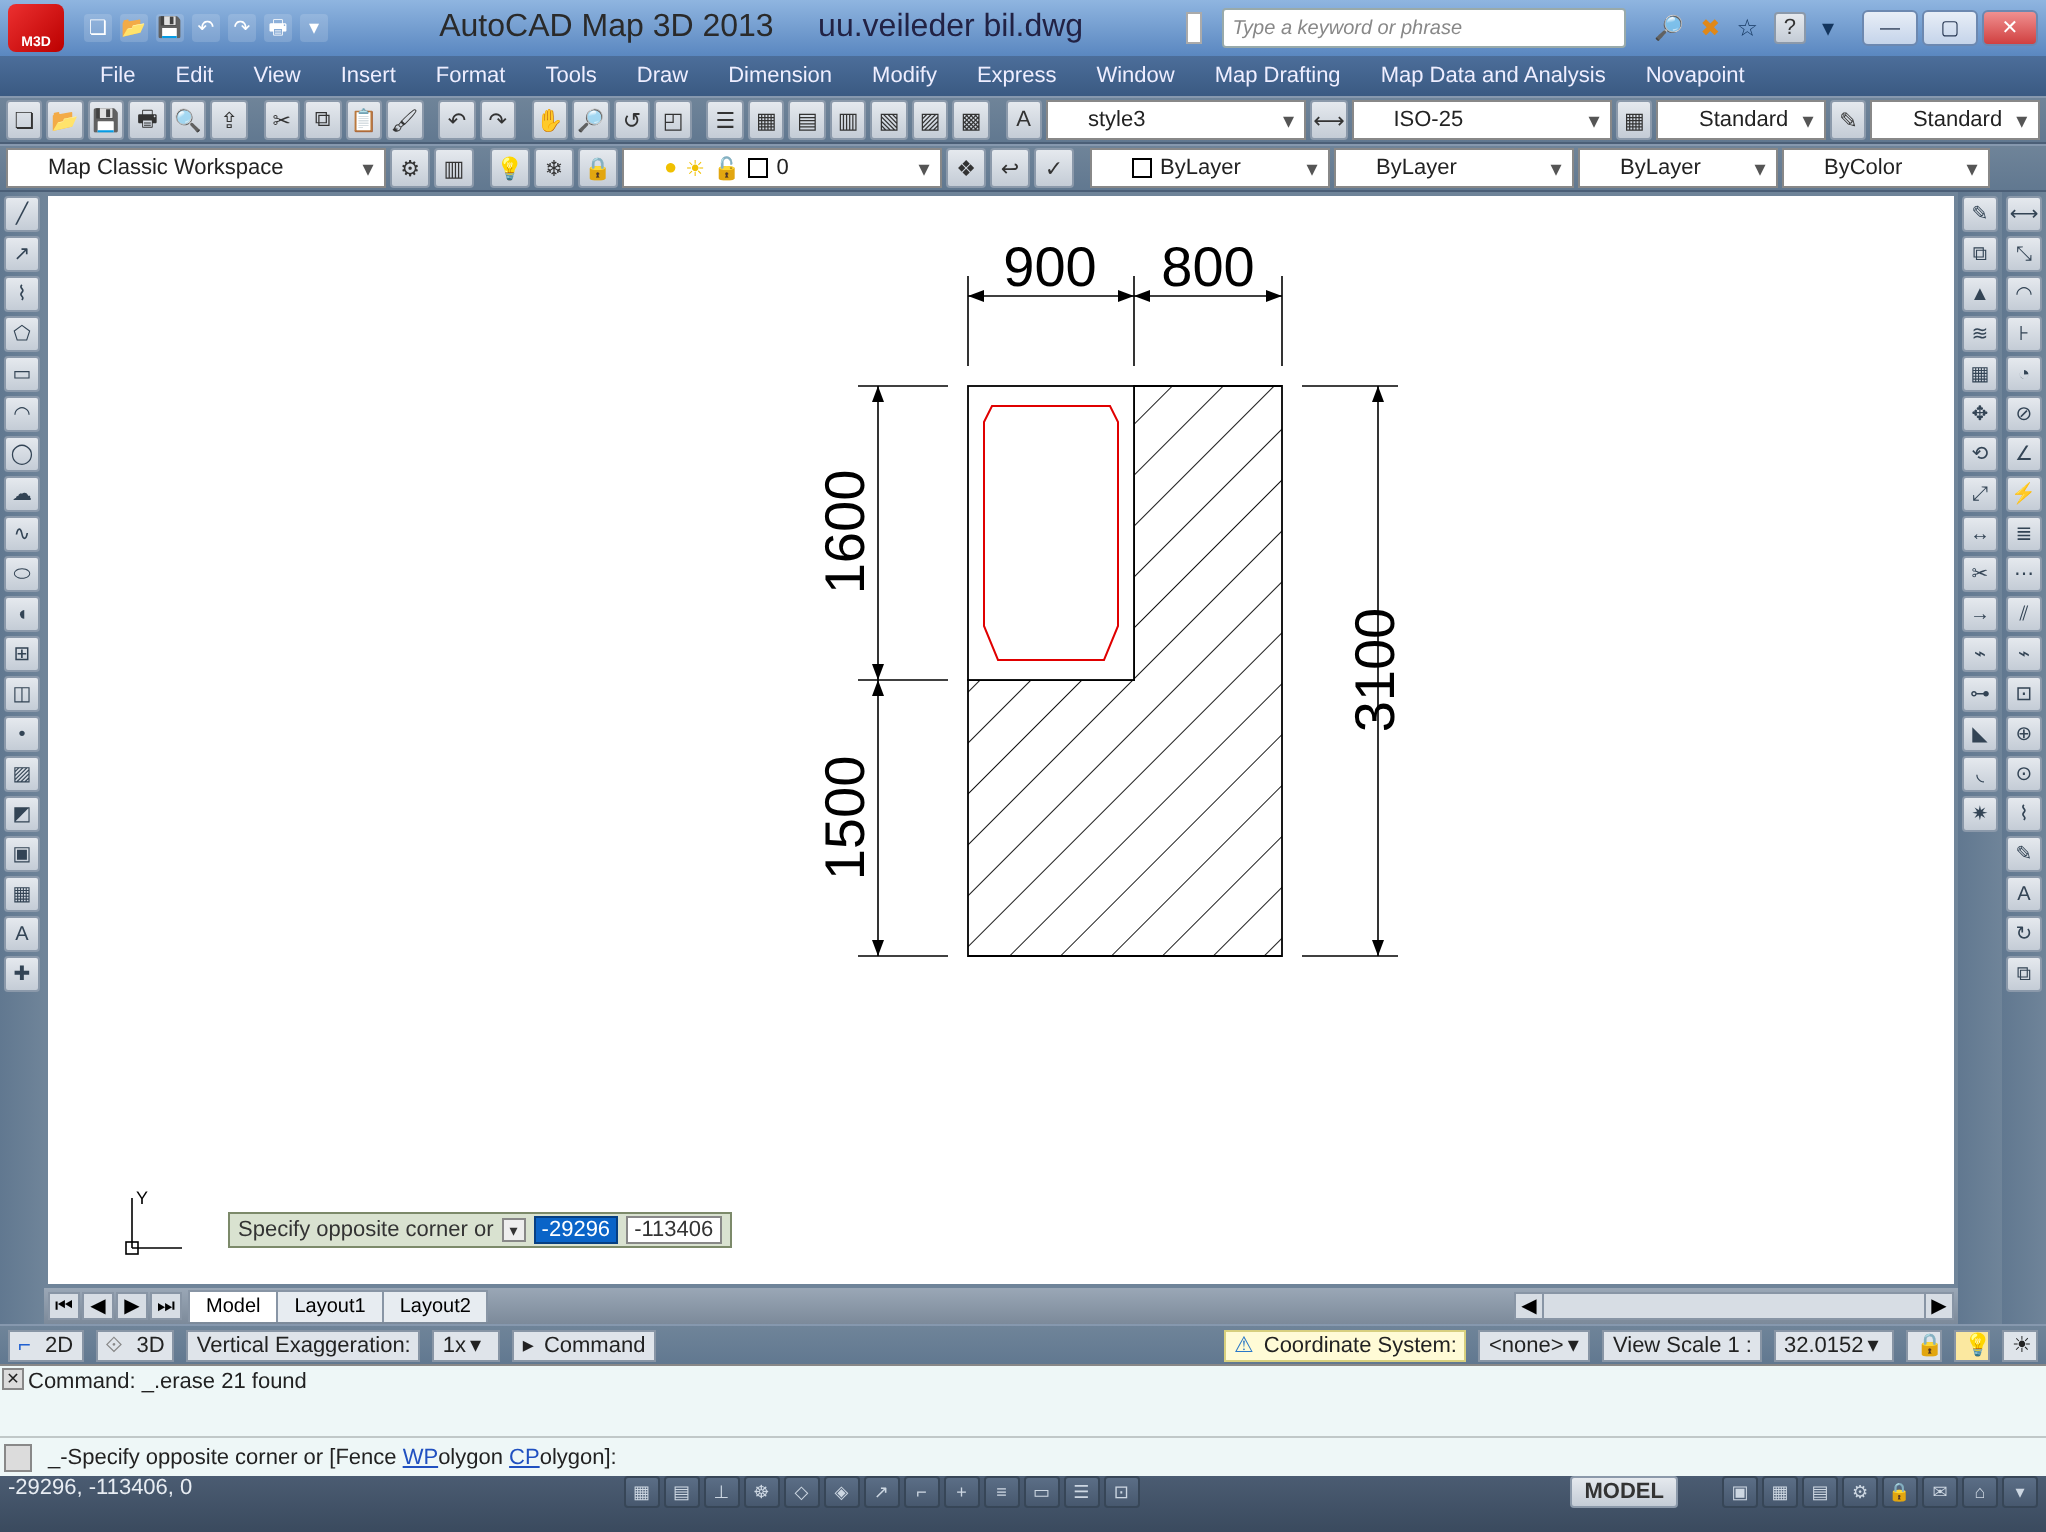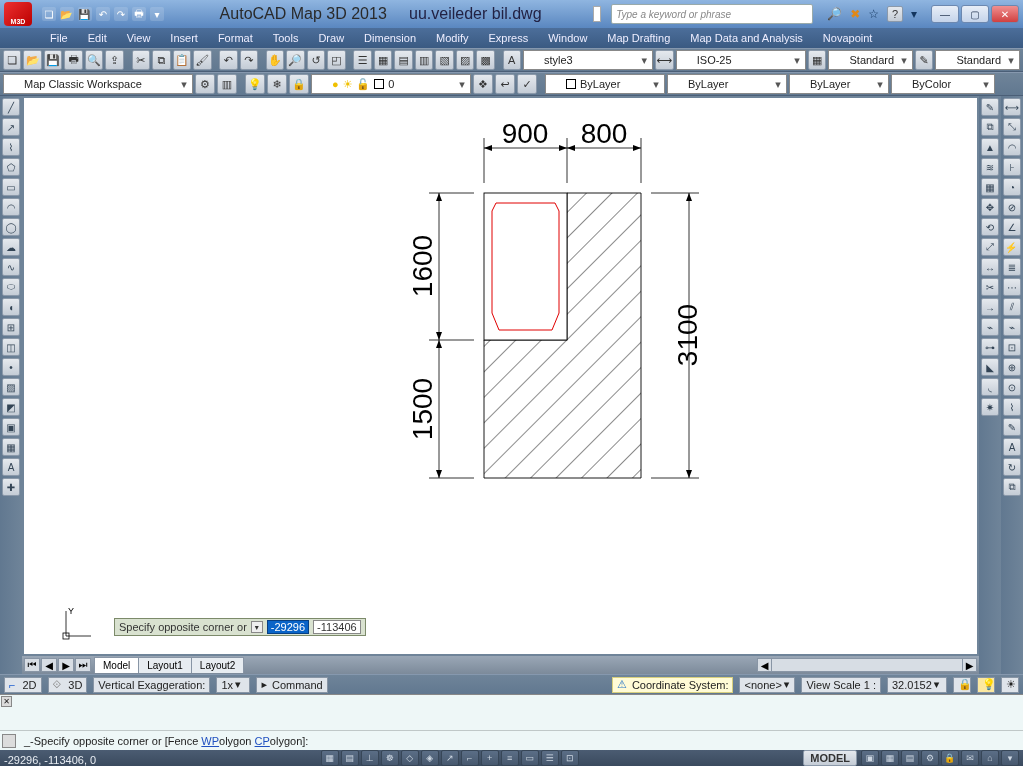--- a/index.html
+++ b/index.html
@@ -66,21 +66,21 @@
 
 .cmdlog { height:36px; background:#eef7f7; border-top:1px solid #888; font-family:"Consolas","Courier New",monospace; font-size:11px; color:#222; padding:1px 14px; line-height:14px; white-space:nowrap; overflow:hidden; position:relative; }
 .cmdlog .closebtn { position:absolute; left:1px; top:1px; width:11px; height:11px; border:1px solid #888; background:#dcdcdc; font-size:8px; display:flex; align-items:center; justify-content:center; }
 
 .cmdline { height:20px; background:#eef7f7; display:flex; align-items:center; font-family:"Consolas","Courier New",monospace; font-size:11px; color:#222; padding:0 4px; border-top:1px solid #c0c8c8; position:relative; }
 .cmdline::before { content:""; position:absolute; left:2px; top:3px; width:12px; height:12px; background:#dcdcdc; border:1px solid #888; }
 .cmdline .txt { margin-left:20px; }
 .cmdline .hot { color:#2050c0; text-decoration:underline; }
 
 
-.statusbar { height:16px; background:linear-gradient(#4b5c72,#3a4a5e); color:#e8edf3; display:flex; align-items:flex-end; font-size:11px; padding:0 4px; gap:4px; }
+.statusbar { height:28px; background:linear-gradient(#4b5c72,#3a4a5e); color:#e8edf3; display:flex; align-items:flex-start; font-size:11px; padding:0 4px; gap:22px; }
 .statusbar .coords { flex:0 0 auto; }
 .statusbar .mid { flex:1; display:flex; gap:2px; justify-content:center; }
 .statusbar .sb { width:18px; height:16px; background:linear-gradient(#5b6e86,#47586e); border:1px solid #374657; border-radius:2px; display:flex; align-items:center; justify-content:center; font-size:9px; color:#cdd7e2; }
 .statusbar .model { background:linear-gradient(#e5e9ee,#c4ccd6); color:#333; padding:0 6px; height:16px; display:flex; align-items:center; border:1px solid #8b99aa; border-radius:2px; font-weight:bold; }
 .statusbar .right { display:flex; gap:2px; }
 </style>
 </head>
 <body>
 
 <div class="titlebar">
@@ -417,20 +417,21 @@
       <span>32.0152</span>
       <span>▾</span>
     </div>
   <div class="chip" style="width:18px">🔒</div>
   <div class="chip" style="width:18px;background:#fbe8a0">💡</div>
   <div class="chip" style="width:18px">☀</div>
 </div>
 
 <div class="cmdlog">
   <div class="closebtn">✕</div>
+  <div>Command: _.erase 21 found</div>
 </div>
 
 <div class="cmdline">
   <span class="txt">
     <span>_-Specify opposite corner or [</span><span>Fence</span>&nbsp;<span class="hot">WP</span><span>olygon</span>&nbsp;<span class="hot">CP</span><span>olygon</span><span>]:</span>
   </span>
 </div>
 
 <div class="statusbar">
   <div class="coords">-29296, -113406, 0</div>

